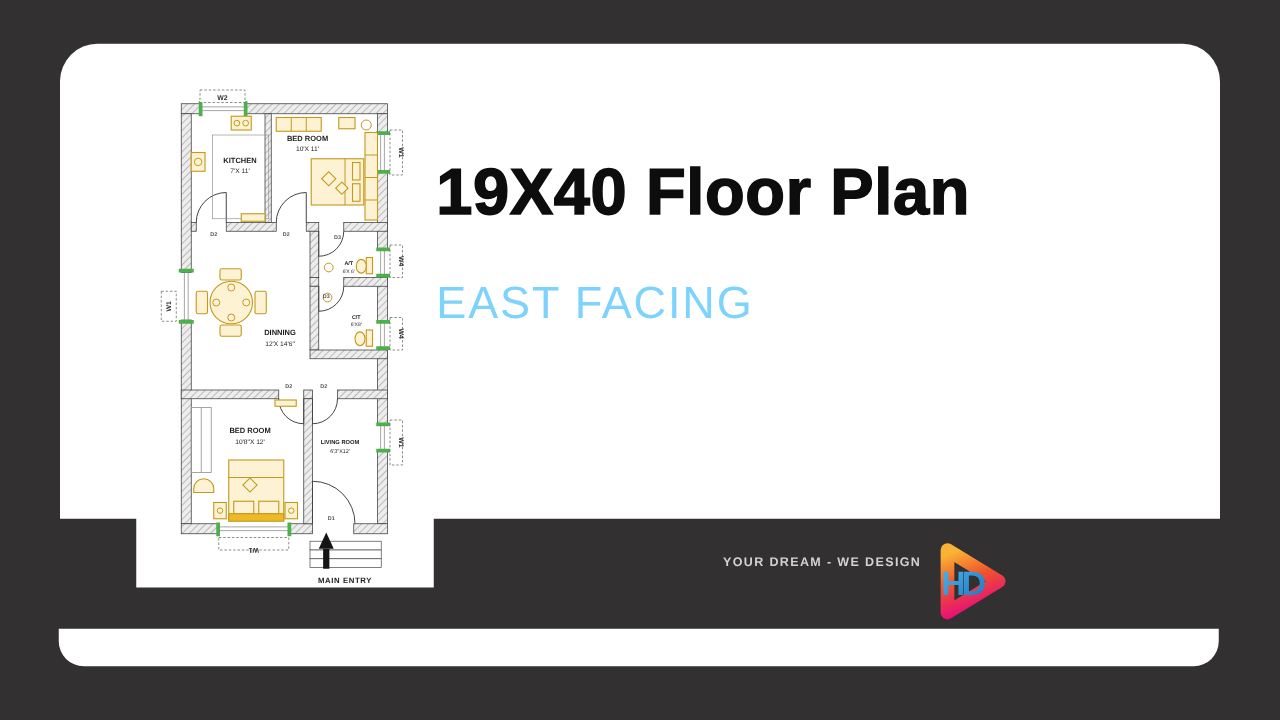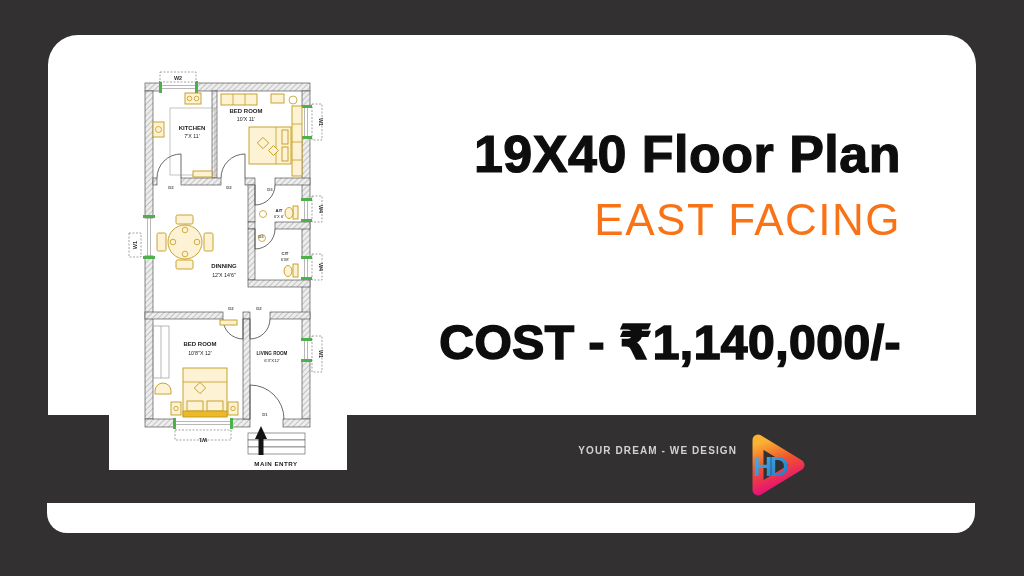--- a/index.html
+++ b/index.html
@@ -15,28 +15,28 @@
   .bottombar{
     position:absolute;left:47px;top:503px;width:928px;height:30px;
     background:#ffffff;border-radius:0 0 20px 20px;
   }
   .planbox{
     position:absolute;left:109px;top:50px;width:238px;height:420px;
     background:#ffffff;
   }
   .planbox svg{display:block;font-family:"Liberation Sans","DejaVu Sans",sans-serif;}
   .headline{
-    position:absolute;left:331px;top:128px;width:570px;text-align:right;color:#0d0d0d;
+    position:absolute;left:349px;top:128px;width:570px;text-align:left;color:#0d0d0d;
   }
   .headline .title{
     font-size:52px;line-height:1.0;font-weight:800;letter-spacing:.5px;
     -webkit-text-stroke:1.2px #0d0d0d;
   }
   .headline .subtitle{
-    font-size:44px;line-height:1.0;font-weight:400;margin-top:18px;letter-spacing:1.5px;color:#f97316;
+    font-size:36px;line-height:1.0;font-weight:400;margin-top:44px;letter-spacing:1.5px;color:#7dd3fc;
   }
   .headline .cost{
     font-size:48px;line-height:1.05;font-weight:800;margin-top:76px;
     -webkit-text-stroke:1.6px #0d0d0d;letter-spacing:.5px;
   }
   .brand{
     position:absolute;left:537px;top:442px;display:flex;align-items:flex-start;gap:4px;
   }
   .brand-text{width:200px;text-align:right;}
   .brand-name{
@@ -64,21 +64,20 @@
   .doorlbl{font-size:4.3px;font-weight:600;fill:#555;}
 </style>
 </head>
 <body>
 
 <div class="card"></div>
 
 <div class="headline">
   <div class="title">19X40 Floor Plan</div>
   <div class="subtitle">EAST FACING</div>
-  <div class="cost">COST - ₹1,140,000/-</div>
 </div>
 
 <div class="planbox">
 <svg width="238" height="420" viewBox="0 0 238 420">
   <defs>
     <pattern id="hatch" width="4" height="4" patternUnits="userSpaceOnUse" patternTransform="rotate(45)">
       <rect width="4" height="4" fill="#ededed"></rect>
       <line x1="0" y1="0" x2="0" y2="4" stroke="#9a9a9a" stroke-width="1"></line>
     </pattern>
   </defs>

